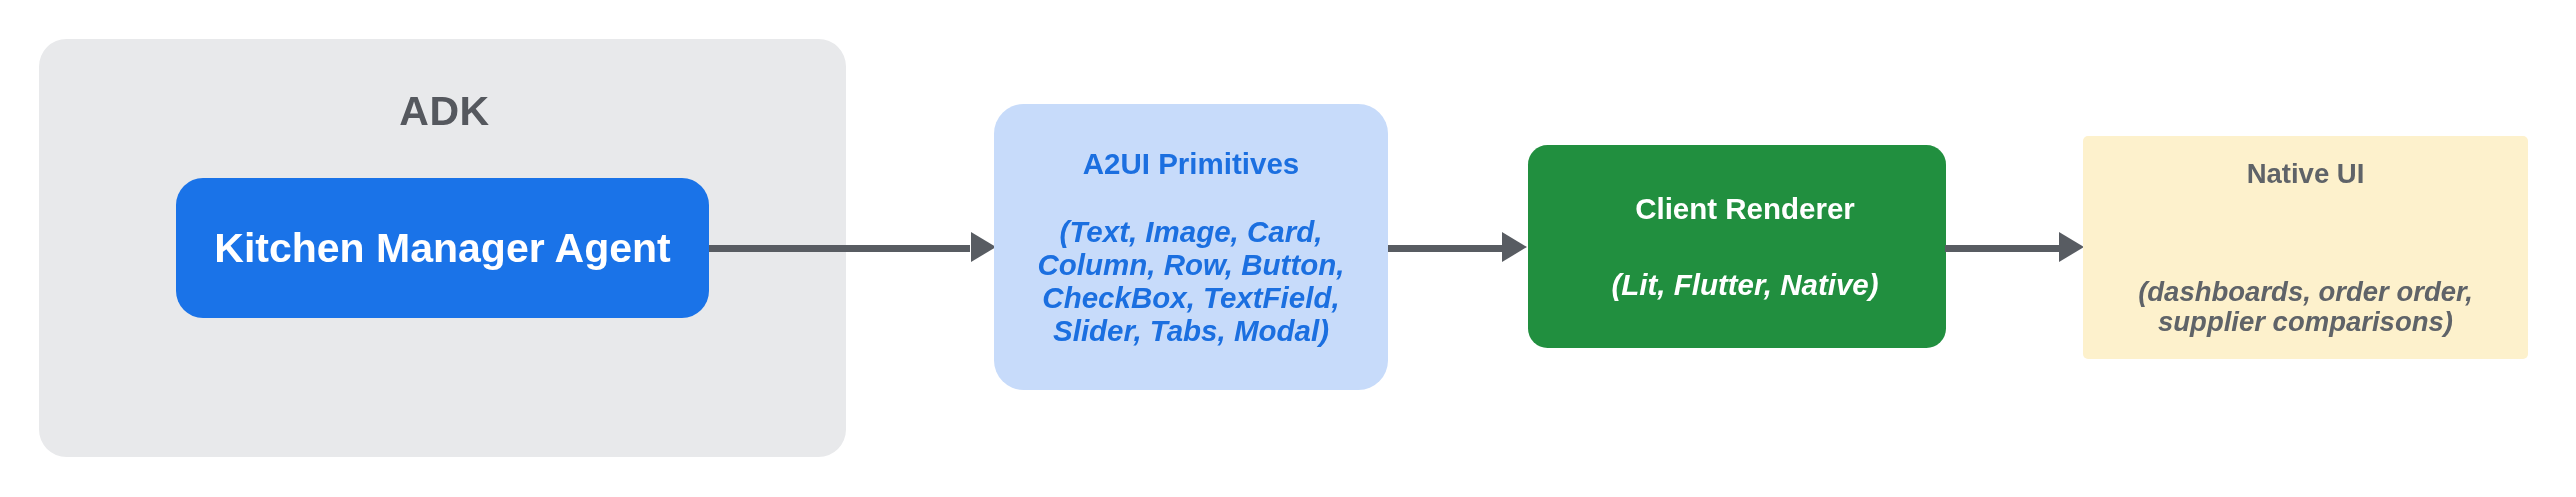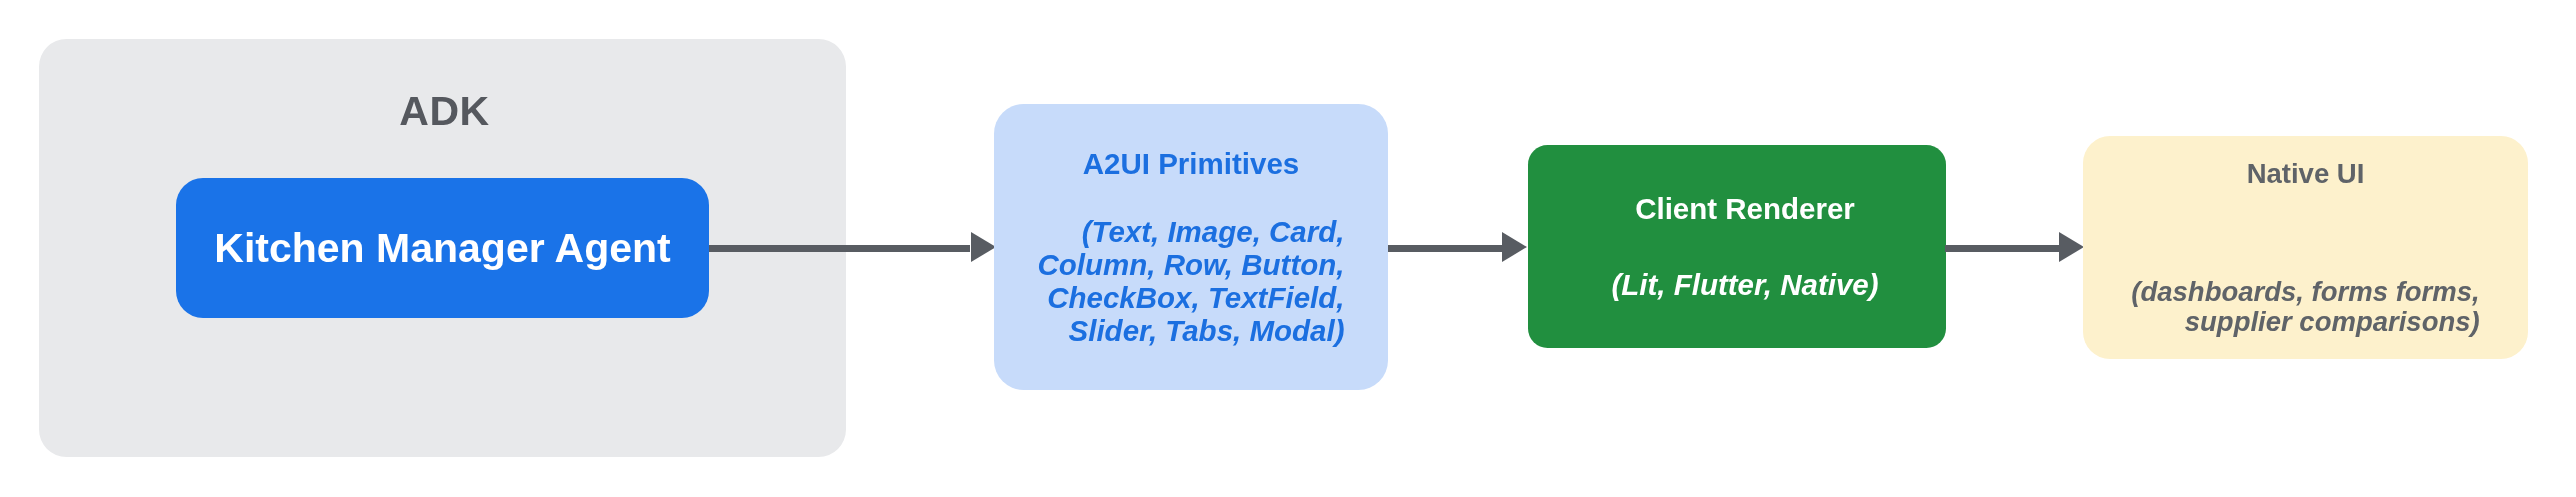--- a/index.html
+++ b/index.html
@@ -39,21 +39,21 @@
     letter-spacing: 0.5px;
   }
 
   
   .node {
     position: absolute;
     display: flex;
     flex-direction: column;
     align-items: center;
     justify-content: center;
-    text-align: right;
+    text-align: center;
     font-weight: 700;
     box-sizing: border-box;
   }
   .node .node-title { white-space: pre-line; }
   .node .node-body  { white-space: pre-line; font-style: italic; }
 
   .node-kitchen {
     left: 176px;
     top: 178px;
     width: 533px;
@@ -91,21 +91,21 @@
     padding-left: 16px;
   }
   .node-renderer .node-title { margin-bottom: 43px; }
 
   .node-native {
     left: 2083px;
     top: 136px;
     width: 445px;
     height: 223px;
     background: #fdf1cc;
-    border-radius: 27px;
+    border-radius: 5px;
     color: #5f6368;
     font-size: 27.5px;
     line-height: 30px;
     gap: 47px;
   }
   .node-native .node-title { margin-bottom: 41px; }
 
   
   .arrow-line {
     position: absolute;
@@ -159,18 +159,18 @@
   <div class="node node-renderer">
     <div class="node-title">Client Renderer</div>
     <div class="node-body">(Lit, Flutter, Native)</div>
   </div>
 
   <div class="arrow-line arrow3-line"></div>
   <div class="arrow-head arrow3-head"></div>
 
   <div class="node node-native">
     <div class="node-title">Native UI</div>
-    <div class="node-body">(dashboards, forms forms,
+    <div class="node-body">(dashboards, order order,
 supplier comparisons)</div>
   </div>
 
 </div>
 
 
 </body></html>

